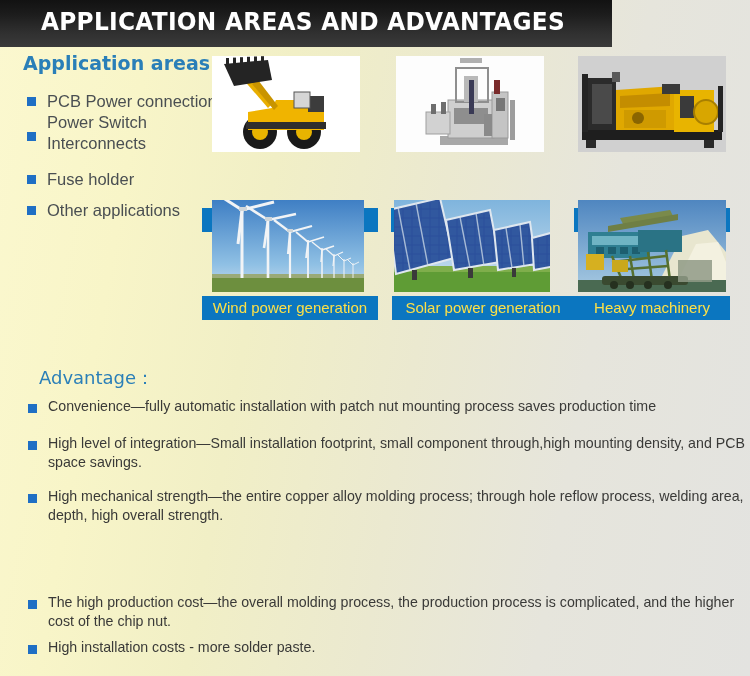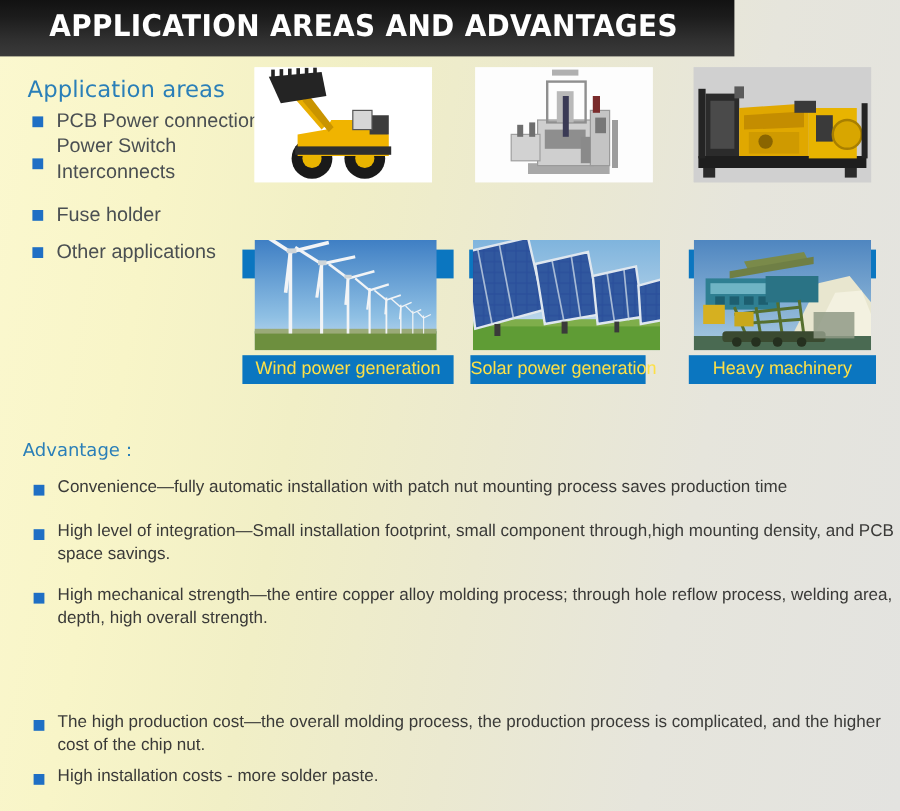--- a/index.html
+++ b/index.html
@@ -21,24 +21,23 @@
     position:absolute;left:41px;top:7px;
     color:#ffffff;
     font-family:"DejaVu Sans", sans-serif;
     font-weight:bold;font-size:25px;letter-spacing:0.3px;
     transform:scaleX(0.93);transform-origin:left top;
     white-space:nowrap;
   }
   
   #app-areas-heading{
     position:absolute;left:23px;top:52px;
-    color:#2a7fb8;font-weight:normal;font-size:19px;
+    color:#2a7fb8;font-weight:bold;font-size:19px;
     font-family:"DejaVu Sans", sans-serif;
     white-space:nowrap;
-    margin-top:12px;
   }
   .li{
     position:absolute;left:27px;
     font-family:"Liberation Sans", sans-serif;
     font-size:16.5px;color:#4a4f52;
   }
   .li .bullet{
     position:absolute;left:0;width:9px;height:9px;background:#1f6fc4;
   }
   .li .txt{position:absolute;left:20px;top:-6px;white-space:nowrap;line-height:21px;}
@@ -67,34 +66,34 @@
   #card-prod .cap{left:-5px;top:152px;width:158px;}
   #card-gen  {left:578px;top:56px;}
   #card-gen  .photo{width:148px;height:96px;background:#cfcfcf;}
   #card-gen  .cap{left:-4px;top:152px;width:156px;}
   
   #card-wind {left:212px;top:200px;}
   #card-wind .photo{width:152px;height:92px;}
   #card-wind .cap{left:-10px;top:96px;width:176px;}
   #card-solar{left:394px;top:200px;}
   #card-solar .photo{width:156px;height:92px;}
-  #card-solar .cap{left:-2px;top:96px;width:146px;}
+  #card-solar .cap{left:-2px;top:96px;width:182px;}
   #card-heavy{left:578px;top:200px;}
   #card-heavy .photo{width:148px;height:92px;}
   #card-heavy .cap{left:-4px;top:96px;width:156px;}
 
   
   #cmp-title{
     position:absolute;left:23px;top:340px;
     color:#2a7fb8;font-weight:bold;font-size:19px;
     font-family:"DejaVu Sans", sans-serif;white-space:nowrap;
   }
   #adv-title{
-    position:absolute;left:19px;top:366px;
-    color:#2a7fb8;font-size:15px;
+    position:absolute;left:39px;top:366px;
+    color:#2a7fb8;font-size:18px;
     font-family:"DejaVu Sans", sans-serif;white-space:nowrap;text-align:center;
   }
   #dis-title{
     position:absolute;left:23px;top:552px;
     color:#2a7fb8;font-weight:bold;font-size:18px;
     font-family:"DejaVu Sans", sans-serif;white-space:nowrap;
   }
   .pt{position:absolute;left:28px;}
   .pt .bullet{position:absolute;left:0;top:4px;width:9px;height:9px;background:#1f6fc4;}
   .pt .txt{

